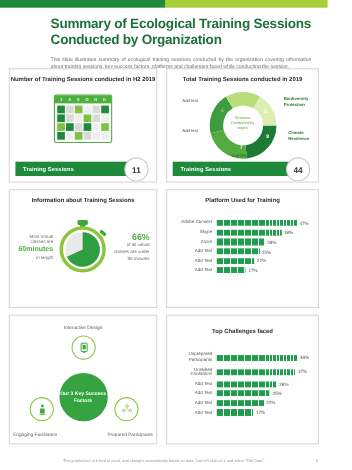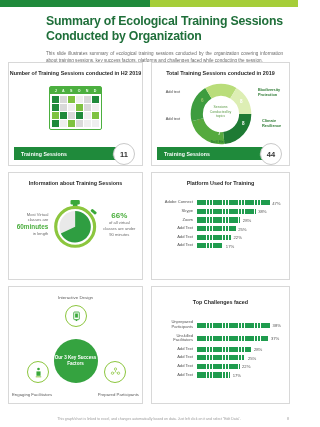--- a/index.html
+++ b/index.html
@@ -84,21 +84,21 @@
   .dnum { position: absolute; font-size: 4.6px; font-weight: bold; color: #fff; }
   .dcenter {
     position: absolute; left: 50%; top: 50%; transform: translate(-50%,-50%);
     font-size: 3.5px; color: #5f9c4a; text-align: center; width: 30px; line-height: 1.3;
   }
 
   
   .sw-row { display: flex; align-items: center; justify-content: center; margin-top: 10px; gap: 4px; padding: 0 6px; }
   .sw-text { width: 36px; font-size: 4.1px; color: #6b6b6b; line-height: 1.45; }
   .sw-text.left { text-align: right; }
-  .sw-text.right { text-align: center; }
+  .sw-text.right { text-align: right; }
   .sw-hl { font-size: 6.4px; font-weight: bold; color: #4caf3f; display: block; line-height: 1.2; }
   .sw-pct { font-size: 8px; font-weight: bold; color: #4caf3f; display: block; line-height: 1.2; }
 
   
   .bars { padding: 6px 7px 4px 7px; }
   .bar-row { display: flex; align-items: center; margin-bottom: 3.4px; }
   .bar-lbl {
     width: 38px; flex: 0 0 38px; text-align: right; padding-right: 4px;
     font-size: 4.1px; color: #555; line-height: 1.2;
   }

